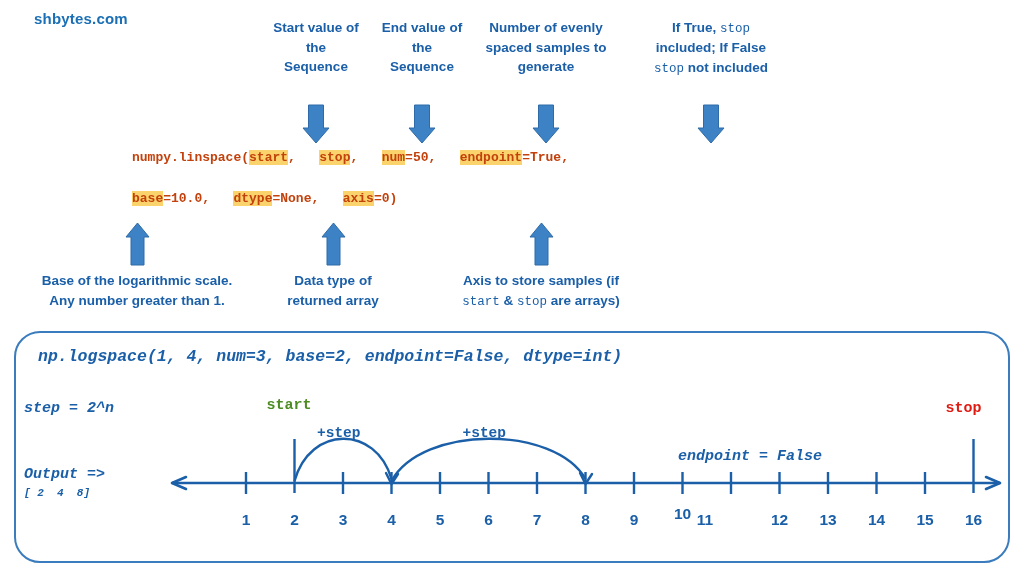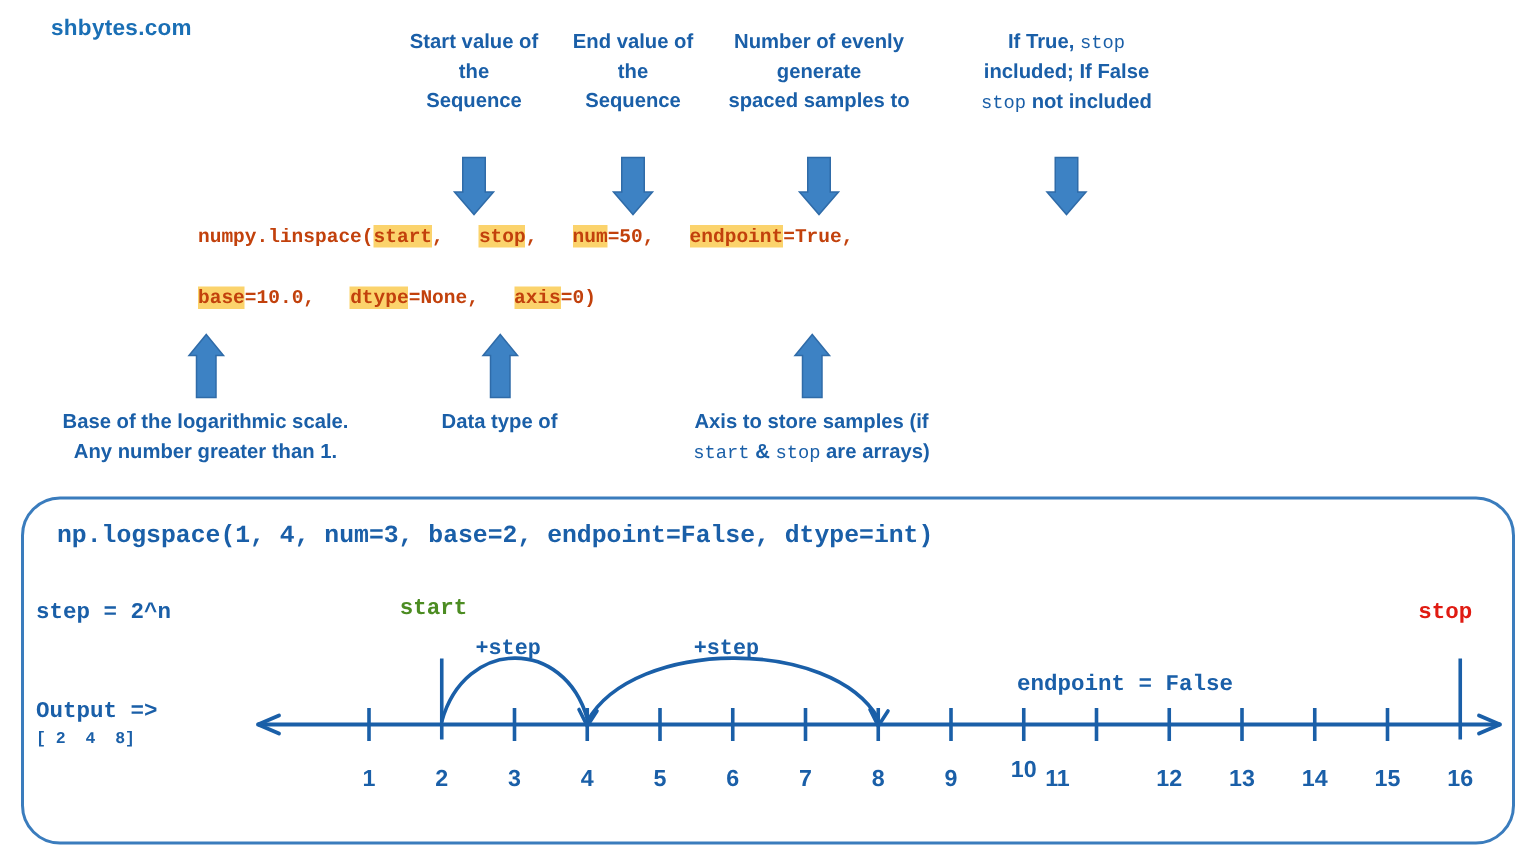--- a/index.html
+++ b/index.html
@@ -40,21 +40,21 @@
 
   
   #panel{
     position:absolute;left:14px;top:331px;width:996px;height:232px;
     border:2px solid #3a7cbd;border-radius:26px;background:#ffffff;
     box-sizing:border-box;
   }
   .code{
     position:absolute;
     font-family:"Liberation Mono", monospace;
-    font-weight:bold;color:#1a5fa8;white-space:pre;
+    font-weight:bold;color:#1a5fa8;white-space:pre;font-style:italic;
   }
   #example-call{left:38px;top:347px;font-size:16.5px;}
   #step-formula{left:24px;top:400px;font-size:15px;}
   #output-label{left:24px;top:466px;font-size:15px;}
   #output-value{left:24px;top:487px;font-size:11px;}
   #endpoint-note{left:678px;top:448px;font-size:15px;}
   #start-label{
     position:absolute;left:266px;top:397px;font-size:15px;
     font-family:"Liberation Mono", monospace;font-weight:bold;color:#4c8c22;white-space:pre;
   }
@@ -86,22 +86,22 @@
         <div>the</div>
         <div>Sequence</div>
       </div>
       <div class="callout" style="left: 367px; top: 18px; width: 110px;">
         <div>End value of</div>
         <div>the</div>
         <div>Sequence</div>
       </div>
       <div class="callout" style="left: 472px; top: 18px; width: 148px;">
         <div>Number of evenly</div>
+        <div>spaced samples to</div>
         <div>generate</div>
-        <div>spaced samples to</div>
       </div>
       <div class="callout" style="left: 626px; top: 18px; width: 170px;">
         <div>If True, <span class="mono">stop</span></div>
         <div>included; If False</div>
         <div><span class="mono">stop</span> not included</div>
       </div>
     </div>
 
   <div id="down-arrows">
       <div class="arrow" style="left: 301px; top: 104px;"><svg width="30" height="42" viewBox="0 0 30 42">
@@ -147,20 +147,21 @@
   </svg></div>
     </div>
 
   <div id="bottom-callouts">
       <div class="callout" style="left: 12px; top: 271px; width: 250px;">
         <div>Base of the logarithmic scale.</div>
         <div>Any number greater than 1.</div>
       </div>
       <div class="callout" style="left: 268px; top: 271px; width: 130px;">
         <div>Data type of</div>
+        <div>returned array</div>
       </div>
       <div class="callout" style="left: 436px; top: 271px; width: 210px;">
         <div>Axis to store samples (if</div>
         <div><span class="mono">start</span> &amp; <span class="mono">stop</span> are arrays)</div>
       </div>
     </div>
 
   <div id="panel"></div>
 
   <div class="code" id="example-call">np.logspace(1, 4, num=3, base=2, endpoint=False, dtype=int)</div>

